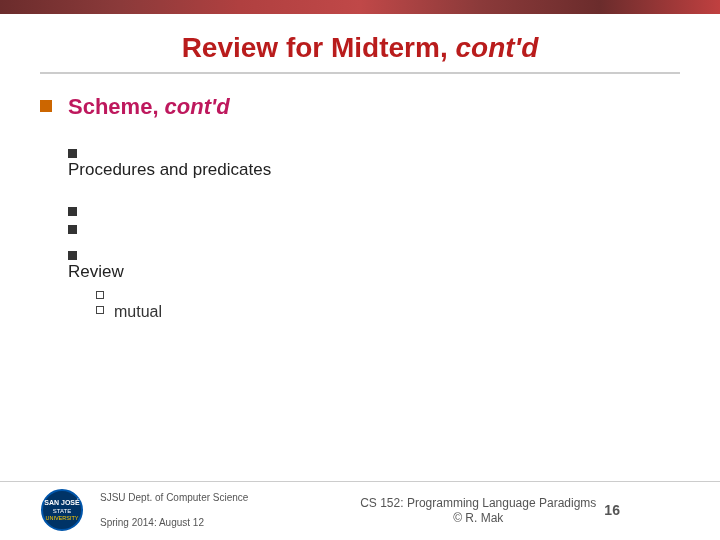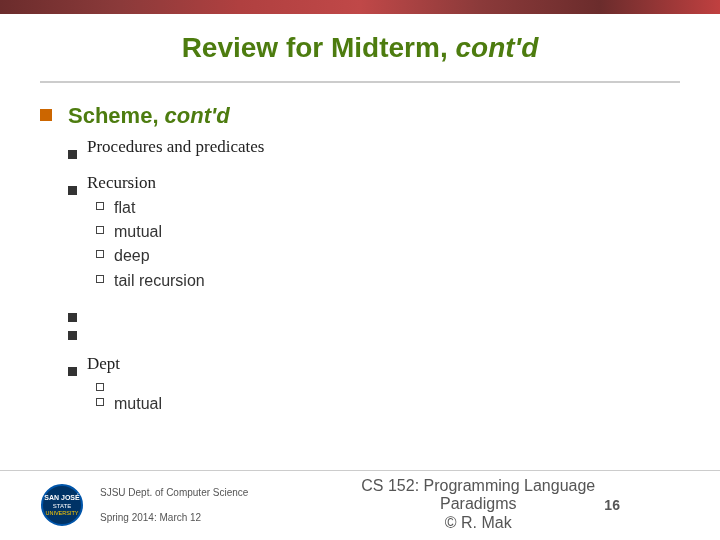--- a/index.html
+++ b/index.html
@@ -30,24 +30,24 @@
     .slide-content {
       flex: 1;
       padding: 18px 40px 10px 40px;
       display: flex;
       flex-direction: column;
     }
 
     .slide-title {
       font-size: 28px;
       font-weight: bold;
-      color: #4d7c0f;
+      color: #b91c1c;
       text-align: center;
       margin-bottom: 12px;
-      padding-bottom: 17px;
+      padding-bottom: 8px;
       border-bottom: 2px solid #ccc;
     }
 
     .slide-title em {
       font-style: italic;
     }
 
     .main-section {
       display: flex;
       flex-direction: row;
@@ -71,38 +71,38 @@
       flex-shrink: 0;
     }
 
     .section-content {
       flex: 1;
     }
 
     .section-heading {
       font-size: 22px;
       font-weight: bold;
-      color: #4d7c0f;
-      margin-bottom: 6px;
+      color: #be185d;
+      margin-bottom: 24px;
     }
 
     .section-heading em {
       font-style: italic;
     }
 
     .items-list {
       display: flex;
       flex-direction: column;
       gap: 4px;
     }
 
     .item-row {
       display: flex;
-      align-items: flex-end;
-      font-family: Liberation Serif, serif;
+      flex-direction: column;
+      align-items: flex-start;
     }
 
     .black-square {
       width: 9px;
       height: 9px;
       background: #333;
       margin-top: 5px;
       margin-right: 10px;
       flex-shrink: 0;
     }
@@ -162,21 +162,21 @@
       width: 44px;
       height: 44px;
     }
 
     .footer-left {
       font-size: 10px;
       color: #555;
     }
 
     .footer-center {
-      font-size: 16px;
+      font-size: 12px;
       color: #555;
       text-align: center;
       flex: 1;
     }
 
     .footer-right {
       font-size: 14px;
       color: #555;
       font-weight: bold;
     }
@@ -215,61 +215,37 @@
         <div class="items-list">
 
           <div class="item-row">
             <div class="black-square"></div>
             <span class="item-text">Procedures and predicates</span>
           </div>
 
 
           <div class="spacing-sm"></div>
 
+
+          <div class="spacing-sm"></div>
+
+          <div class="item-row">
+            <div class="black-square"></div>
+          </div>
+
+          <div class="item-row">
+            <div class="black-square"></div>
+          </div>
+
+          <div class="spacing-sm"></div>
+
           <div class="item-row-group">
             <div class="item-row">
               <div class="black-square"></div>
-              <span class="item-text">Recursion</span>
-            </div>
-            <div class="sub-items">
-              <div class="sub-item-row">
-                <div class="white-square"></div>
-                <span class="sub-item-text">flat</span>
-              </div>
-              <div class="sub-item-row">
-                <div class="white-square"></div>
-                <span class="sub-item-text">mutual</span>
-              </div>
-              <div class="sub-item-row">
-                <div class="white-square"></div>
-                <span class="sub-item-text">deep</span>
-              </div>
-              <div class="sub-item-row">
-                <div class="white-square"></div>
-                <span class="sub-item-text">tail recursion</span>
-              </div>
-            </div>
-          </div>
-
-          <div class="spacing-sm"></div>
-
-          <div class="item-row">
-            <div class="black-square"></div>
-          </div>
-
-          <div class="item-row">
-            <div class="black-square"></div>
-          </div>
-
-          <div class="spacing-sm"></div>
-
-          <div class="item-row-group">
-            <div class="item-row">
-              <div class="black-square"></div>
-              <span class="item-text">Dept</span>
+              <span class="item-text">Review</span>
             </div>
             <div class="sub-items">
               <div class="sub-item-row">
                 <div class="white-square"></div>
               </div>
               <div class="sub-item-row">
                 <div class="white-square"></div>
                 <span class="sub-item-text">mutual</span>
               </div>
             </div>
@@ -288,21 +264,21 @@
         <circle cx="22" cy="22" r="20" fill="#003366" stroke="#0055aa" stroke-width="2"></circle>
         <text x="22" y="17" text-anchor="middle" fill="white" font-size="7" font-weight="bold" font-family="Arial">SAN JOSÉ</text>
         <text x="22" y="25" text-anchor="middle" fill="white" font-size="6" font-family="Arial">STATE</text>
         <text x="22" y="32" text-anchor="middle" fill="#ffcc00" font-size="5.5" font-family="Arial">UNIVERSITY</text>
       </svg>
     </div>
 
     <div style="display:flex; flex-direction:row; flex:1; align-items:center;">
       <div style="display:flex; flex-direction:column; gap:14px; flex:1;">
         <span class="footer-left">SJSU Dept. of Computer Science</span>
-        <span class="footer-left">Spring 2014: March 12</span>
+        <span class="footer-left">Spring 2014: August 12</span>
       </div>
       <div style="display:flex; flex-direction:column; gap:1px; text-align:center; flex:1;">
         <span class="footer-center">CS 152: Programming Language Paradigms</span>
         <span class="footer-center">© R. Mak</span>
       </div>
       <div style="flex:0.3; text-align:left;">
         <span class="footer-right">16</span>
       </div>
     </div>
   </div>

